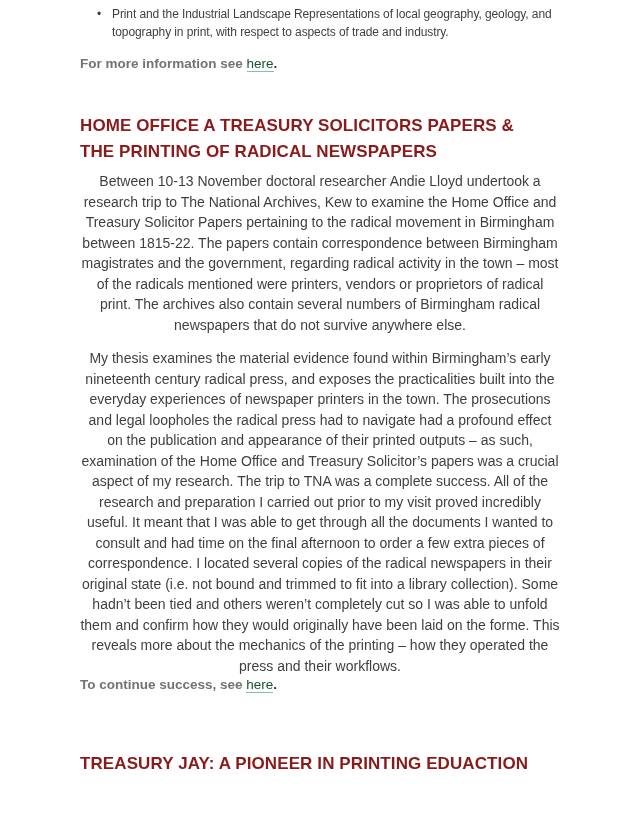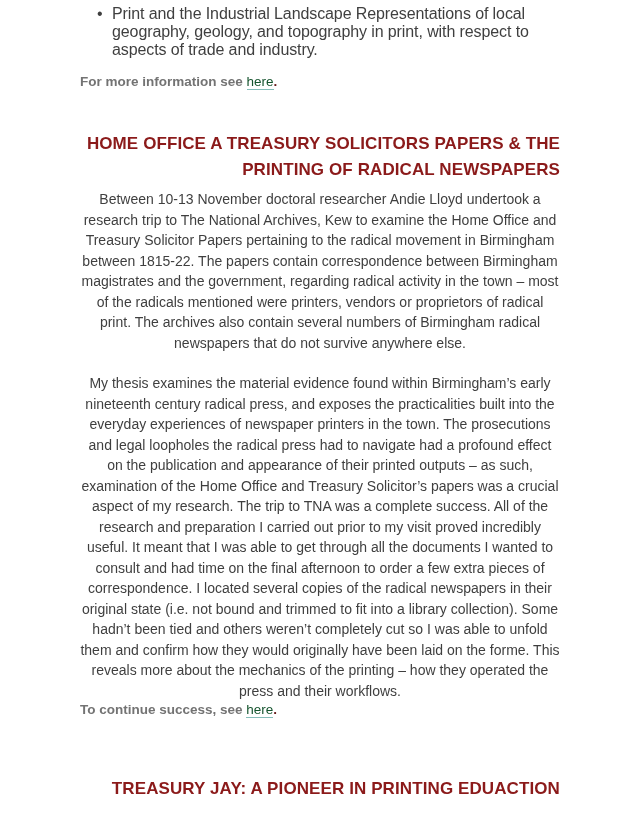--- a/index.html
+++ b/index.html
@@ -13,21 +13,21 @@
     font-family: "Liberation Sans", sans-serif;
     color: #3f3f3f;
   }
   ul.bullets {
     margin: 0;
     padding: 0 0 0 32px;
     list-style: none;
   }
   ul.bullets li {
     position: relative;
-    font-size: 16px;
+    font-size: 12px;
     line-height: 18px;
     letter-spacing: -0.1px;
     margin: 0 0 11px 0;
     color: #3f3f3f;
   }
   ul.bullets li::before {
     content: "\2022";
     position: absolute;
     left: -15px;
     top: 0;
@@ -46,40 +46,39 @@
     color: #14532d;
     text-decoration: none;
     border-bottom: 1px solid #84bcb8;
     cursor: pointer;
   }
   p.lead-line .suffix {
     font-weight: bold;
     color: #641717;
   }
   h1.section-heading {
-    margin: 40px 0 0 0;
+    margin: 40px 8px 0 0;
     font-size: 17px;
     line-height: 26px;
     font-weight: bold;
     color: #8b1a1a;
     letter-spacing: 0.1px;
-    text-align: right;
   }
   h1.section-heading.second {
     margin-top: 57px;
   }
   p.body-para {
     margin: 6px 0 0 0;
     font-size: 14px;
     line-height: 20.5px;
     color: #3f3f3f;
     text-align: center;
   }
   p.body-para.second {
-    margin-top: 20px;
+    margin-top: 13px;
   }
   p.lead-line.continue {
     margin-top: 0;
   }
 </style>
 </head>
 <body>
 
 <div class="page">
 

